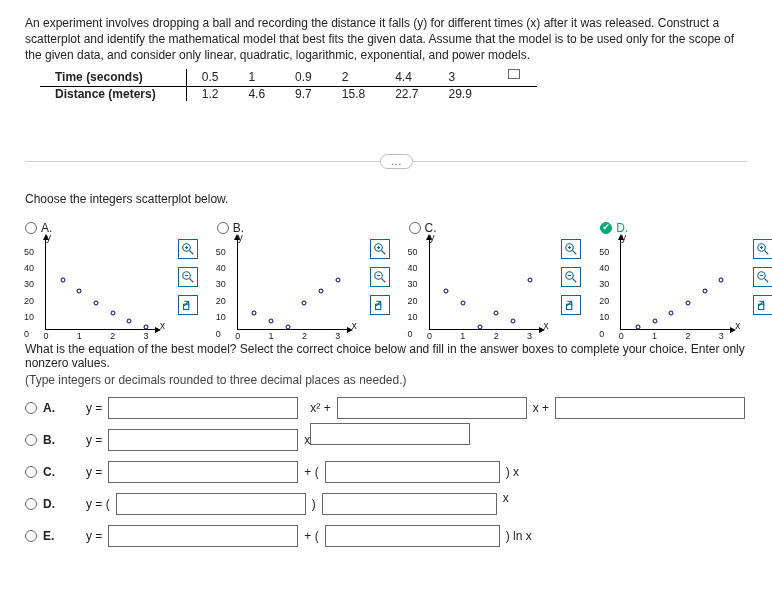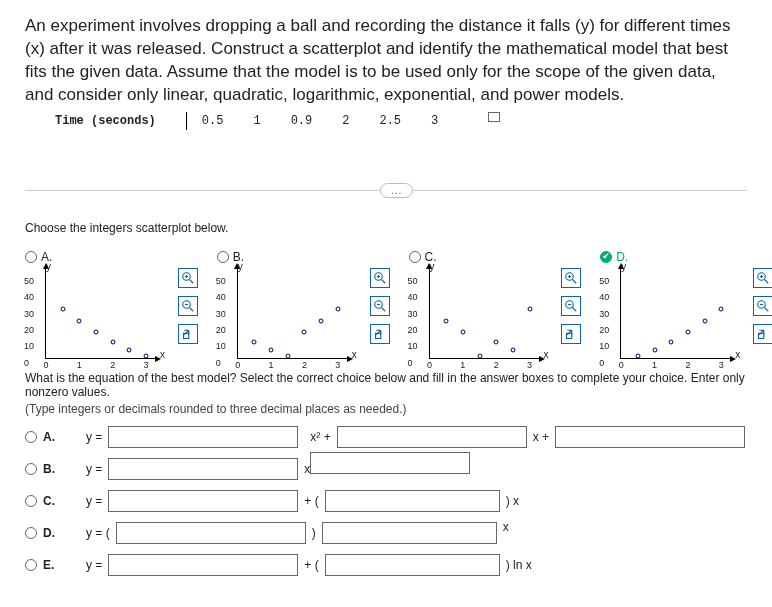--- a/index.html
+++ b/index.html
@@ -1,19 +1,19 @@
 <!DOCTYPE html>
 <html><head>
   <meta charset="utf-8">
   <style>
     * { box-sizing: border-box; margin: 0; padding: 0; }
     body { font-family: Arial, sans-serif; font-size: 12px; color: #222; width: 772px; height: 607px; background: #fff; overflow: hidden; padding: 15px 25px; }
-    .instruction-text { font-size: 17px; line-height: 1.35; margin-bottom: 5px; }
-    .data-table { border-collapse: collapse; margin-left: 15px; font-family: Liberation Mono, monospace; }
-    .data-table td, .data-table th { padding: 0 15px; text-align: right; font-size: 12px; font-weight: normal; }
+    .instruction-text { font-size: 12px; line-height: 1.35; margin-bottom: 5px; }
+    .data-table { border-collapse: collapse; margin-left: 15px; }
+    .data-table td, .data-table th { padding: 0 15px; text-align: left; font-size: 12px; font-weight: normal; }
     .data-table .lbl { text-align: left; padding-right: 30px; font-weight: bold; }
     .vr { border-left: 1px solid #000; }
     .lookup { display: inline-block; width: 14px; height: 14px; margin-left: 6px; position: relative; }
     .lookup::before { content: ""; position: absolute; width: 10px; height: 8px; border: 1px solid #666; }
     .hr { border: none; border-top: 1px solid #ccc; margin: 60px 0 0 0; }
     .ellipsis-btn { border: 1px solid #bbb; border-radius: 12px; padding: 1px 10px; background: #fff; font-size: 10px; position: relative; top: -8px; left: 355px; color: #555; letter-spacing: 1px; }
     .section-title { margin-top: 15px; margin-bottom: 15px; font-size: 12px; }
     .plots { display: flex; gap: 45px; margin-bottom: 12px; }
     .plot-wrap { position: relative; width: 150px; }
     .plot-radio { display: flex; align-items: center; gap: 4px; margin-bottom: 5px; }
@@ -46,23 +46,33 @@
 <p class="instruction-text">An experiment involves dropping a ball and recording the distance it falls (y) for different times (x) after it was released. Construct a scatterplot and identify the mathematical model that best fits the given data. Assume that the model is to be used only for the scope of the given data, and consider only linear, quadratic, logarithmic, exponential, and power models.</p>
 
 <table class="data-table">
   <tbody>
       <tr>
     <td class="lbl">Time (seconds)</td>
     <td class="vr">0.5</td>
     <td>1</td>
     <td>0.9</td>
     <td>2</td>
-    <td>2.5</td>
+    <td>4.4</td>
     <td>3</td>
     <td><span class="lookup"></span></td>
+  </tr>
+  <tr style="border-top:1px solid #000">
+    <td class="lbl">Distance (meters)</td>
+    <td class="vr">1.2</td>
+    <td>4.6</td>
+    <td>9.7</td>
+    <td>15.8</td>
+    <td>22.7</td>
+    <td>29.9</td>
+    <td></td>
   </tr>
 </tbody>
   </table>
 
 <hr class="hr">
 <div style="text-align:left"><button class="ellipsis-btn">...</button></div>
 
 <p class="section-title">Choose the integers scatterplot below.</p>
 
 <div class="plots" id="plots-container">

